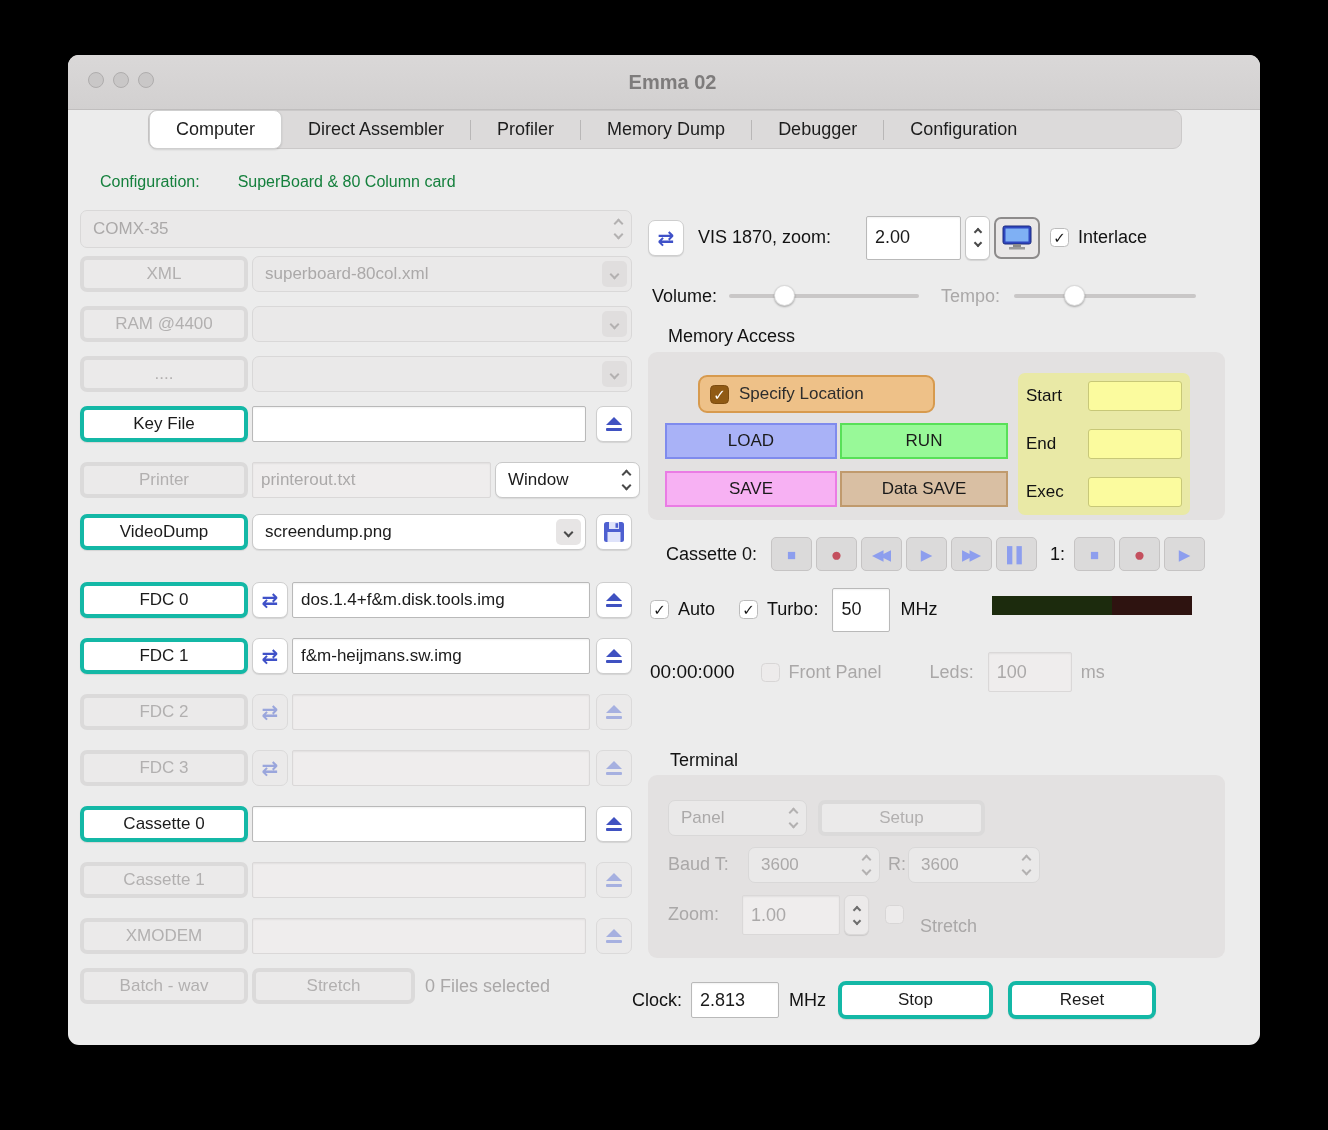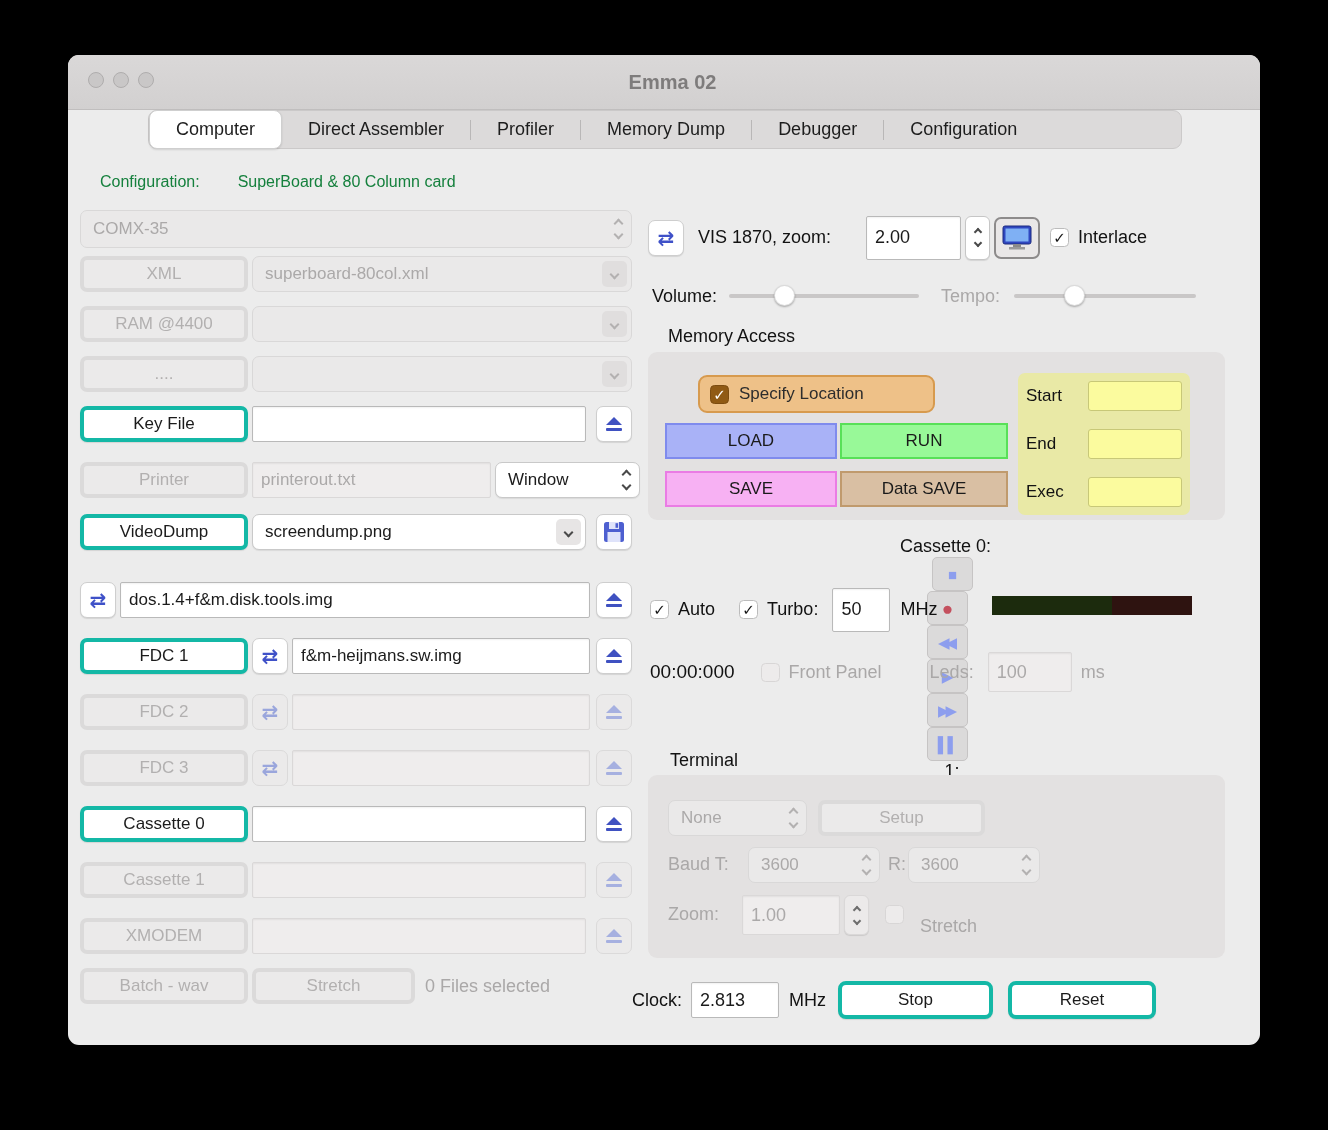--- a/index.html
+++ b/index.html
@@ -214,20 +214,21 @@
         <svg width="22" height="22" viewBox="0 0 22 22">
             <rect x="1" y="1" width="20" height="20" rx="2.5" fill="#4d5fd0"></rect>
             <rect x="6" y="1" width="10" height="7" fill="#dfe3fa"></rect>
             <rect x="12.5" y="2.2" width="2.6" height="4.6" fill="#4d5fd0"></rect>
             <rect x="4.5" y="11" width="13" height="10" fill="#dfe3fa"></rect>
           </svg>
       </div>
     </div>
 
     <div class="row" style="margin-bottom:20px;">
+      <div class="btn w168">FDC 0</div>
       <div class="iconbtn">
           <span class="refresh-glyph">⇄</span>
         </div>
       <input class="field grow" value="dos.1.4+f&amp;m.disk.tools.img" style="">
       <div class="iconbtn ml6">
           <span class="eject">
             <span class="tri"></span>
             <span class="bar"></span>
           </span>
         </div>
@@ -373,21 +374,21 @@
           <span class="lab">End</span>
           <input class="yfield" value="" style="">
         </div>
         <div class="yrow">
           <span class="lab">Exec</span>
           <input class="yfield" value="" style="">
         </div>
       </div>
     </div>
 
-    <div class="abs row" style="left:18px; top:481px; height:36px; right:0;flex-direction:column;">
+    <div class="abs row" style="left:18px; top:481px; height:36px; right:0;">
       <span class="lab">Cassette 0:</span>
       <div class="mbtn" style="margin-left:14px;">
           <span>■</span>
         </div>
       <div class="mbtn rec">
           <span>●</span>
         </div>
       <div class="mbtn">
           <span class="tight">◀◀</span>
         </div>
@@ -433,21 +434,21 @@
       <span class="lab gray" style="margin-left:48px;">Leds:</span>
       <input class="field disabled" style="width: 84px; height: 40px; margin-left: 14px; flex: 0 0 auto; font-size: 18px;" readonly="" value="100">
       <span class="lab gray" style="margin-left:9px;">ms</span>
     </div>
 
 
     <div class="abs lab" style="left:22px; top:695px;">Terminal</div>
 
     <div class="group" style="top:720px; height:183px;">
       <div class="sel disabled abs" style="left:20px; top:25px; width:139px;">
-        <span>None</span>
+        <span>Panel</span>
         <span class="chevs">
             <span class="chv up"></span>
             <span class="chv"></span>
           </span>
       </div>
       <div class="btn disabled abs" style="left:170px; top:25px; width:167px;">Setup</div>
 
       <span class="lab gray abs" style="left:20px; top:79px;">Baud T:</span>
       <div class="sel disabled abs" style="left:100px; top:72px; width:132px;">
         <span>3600</span>

